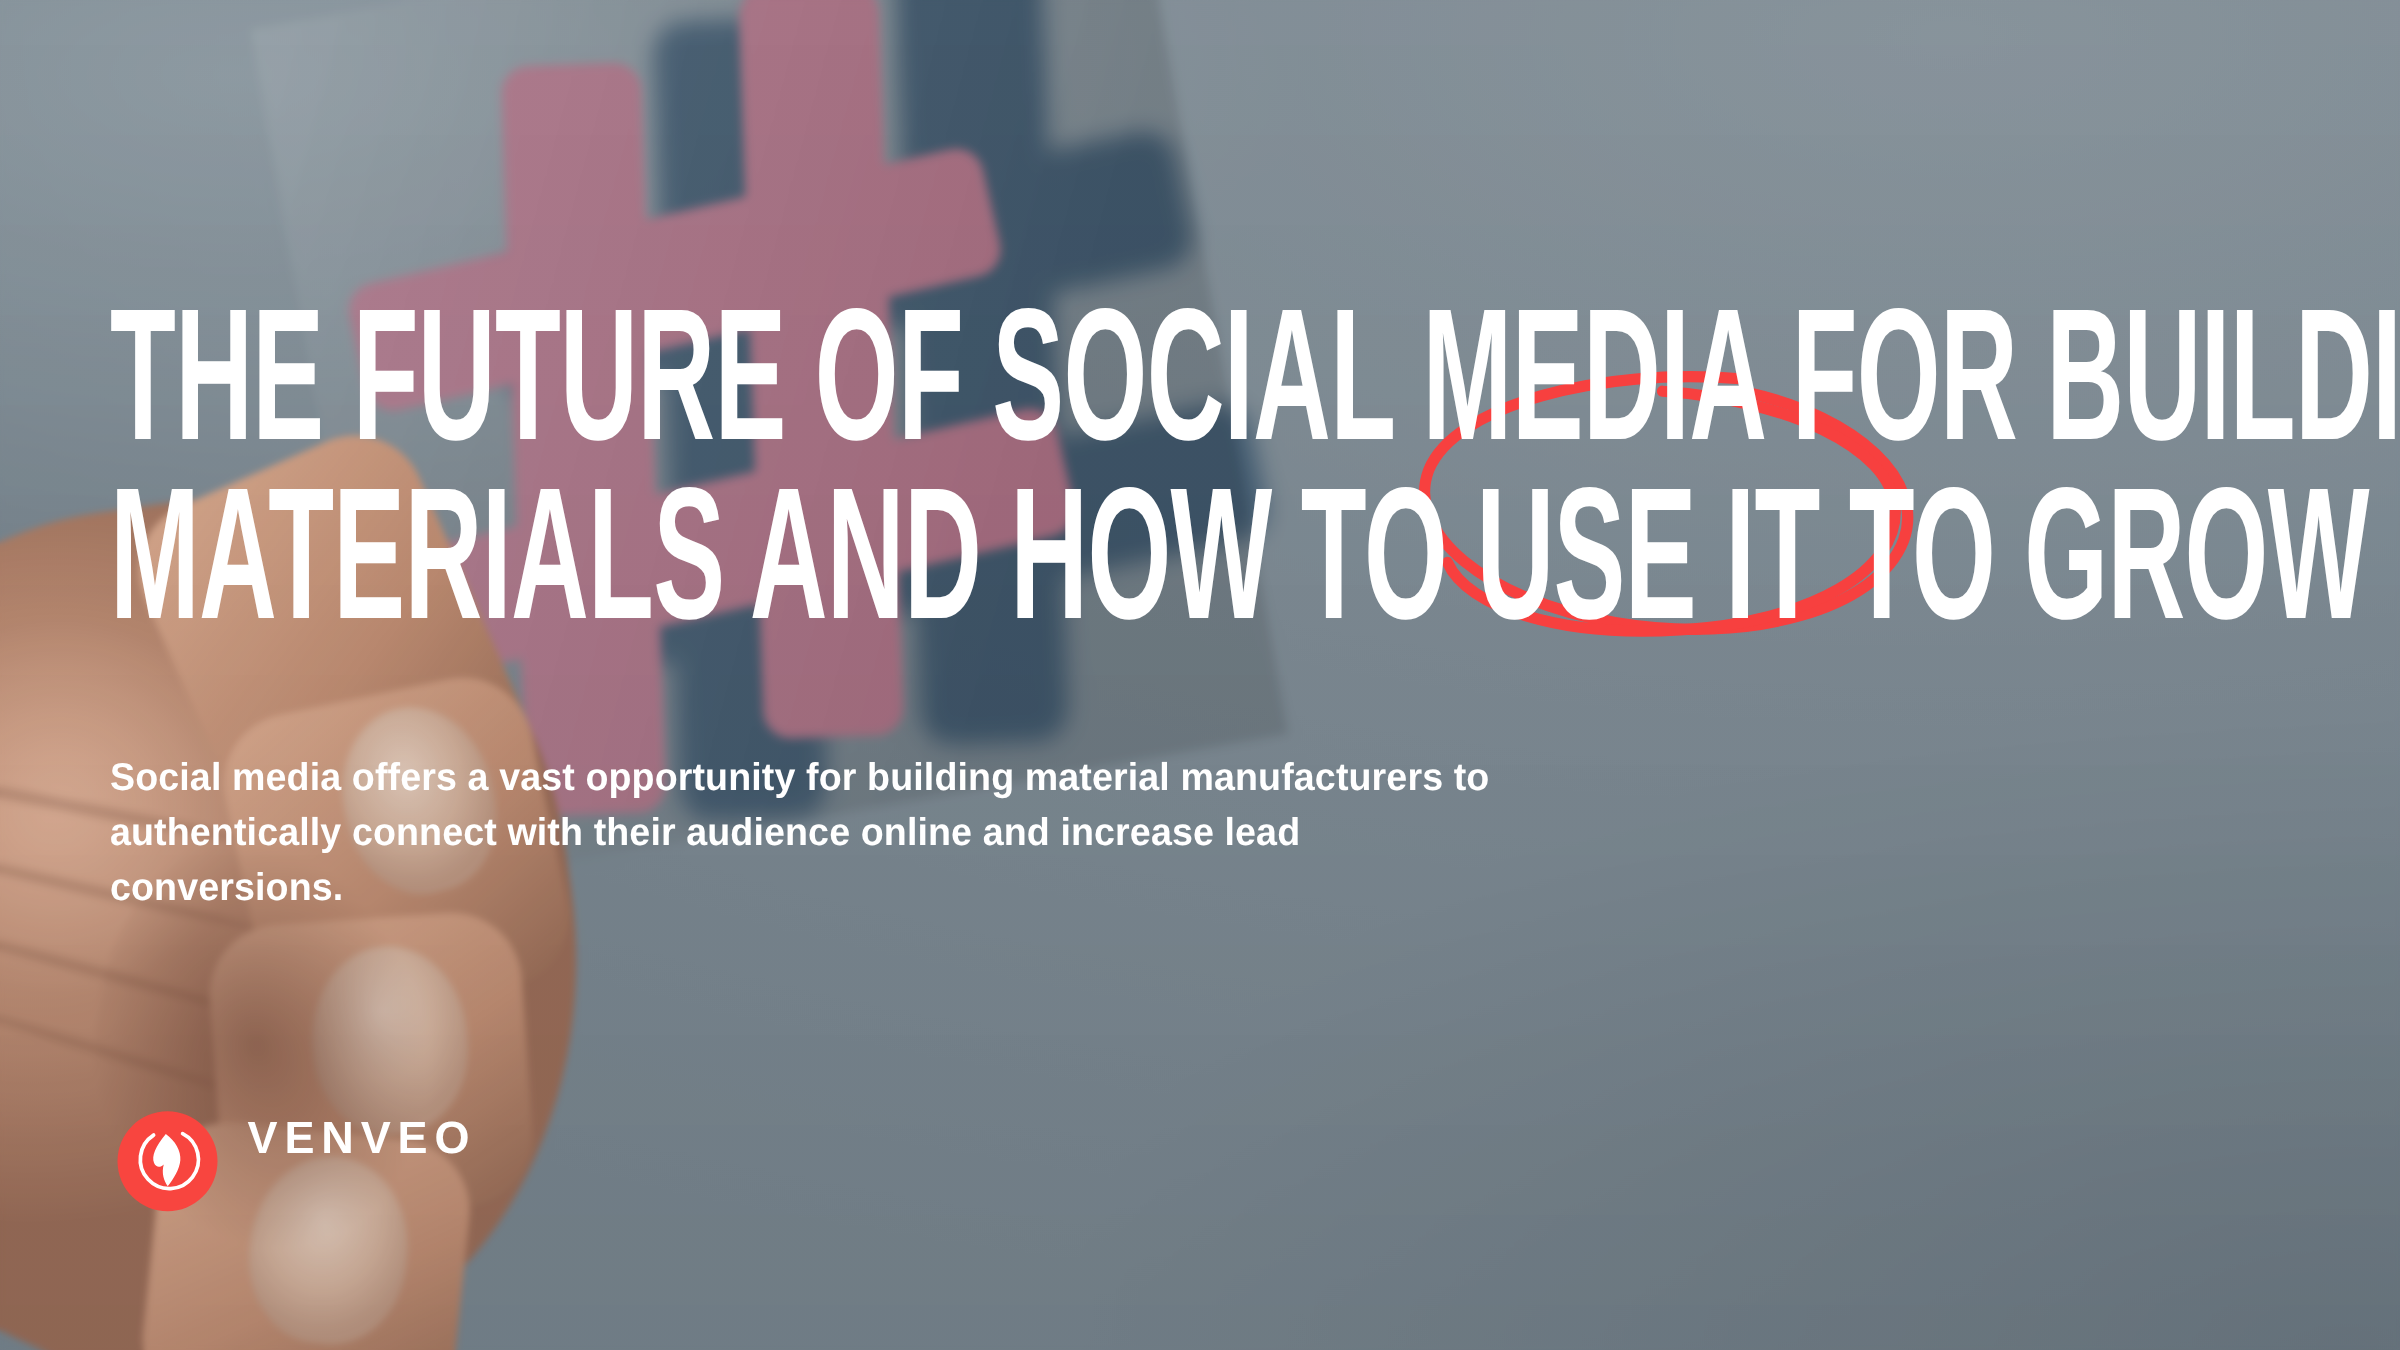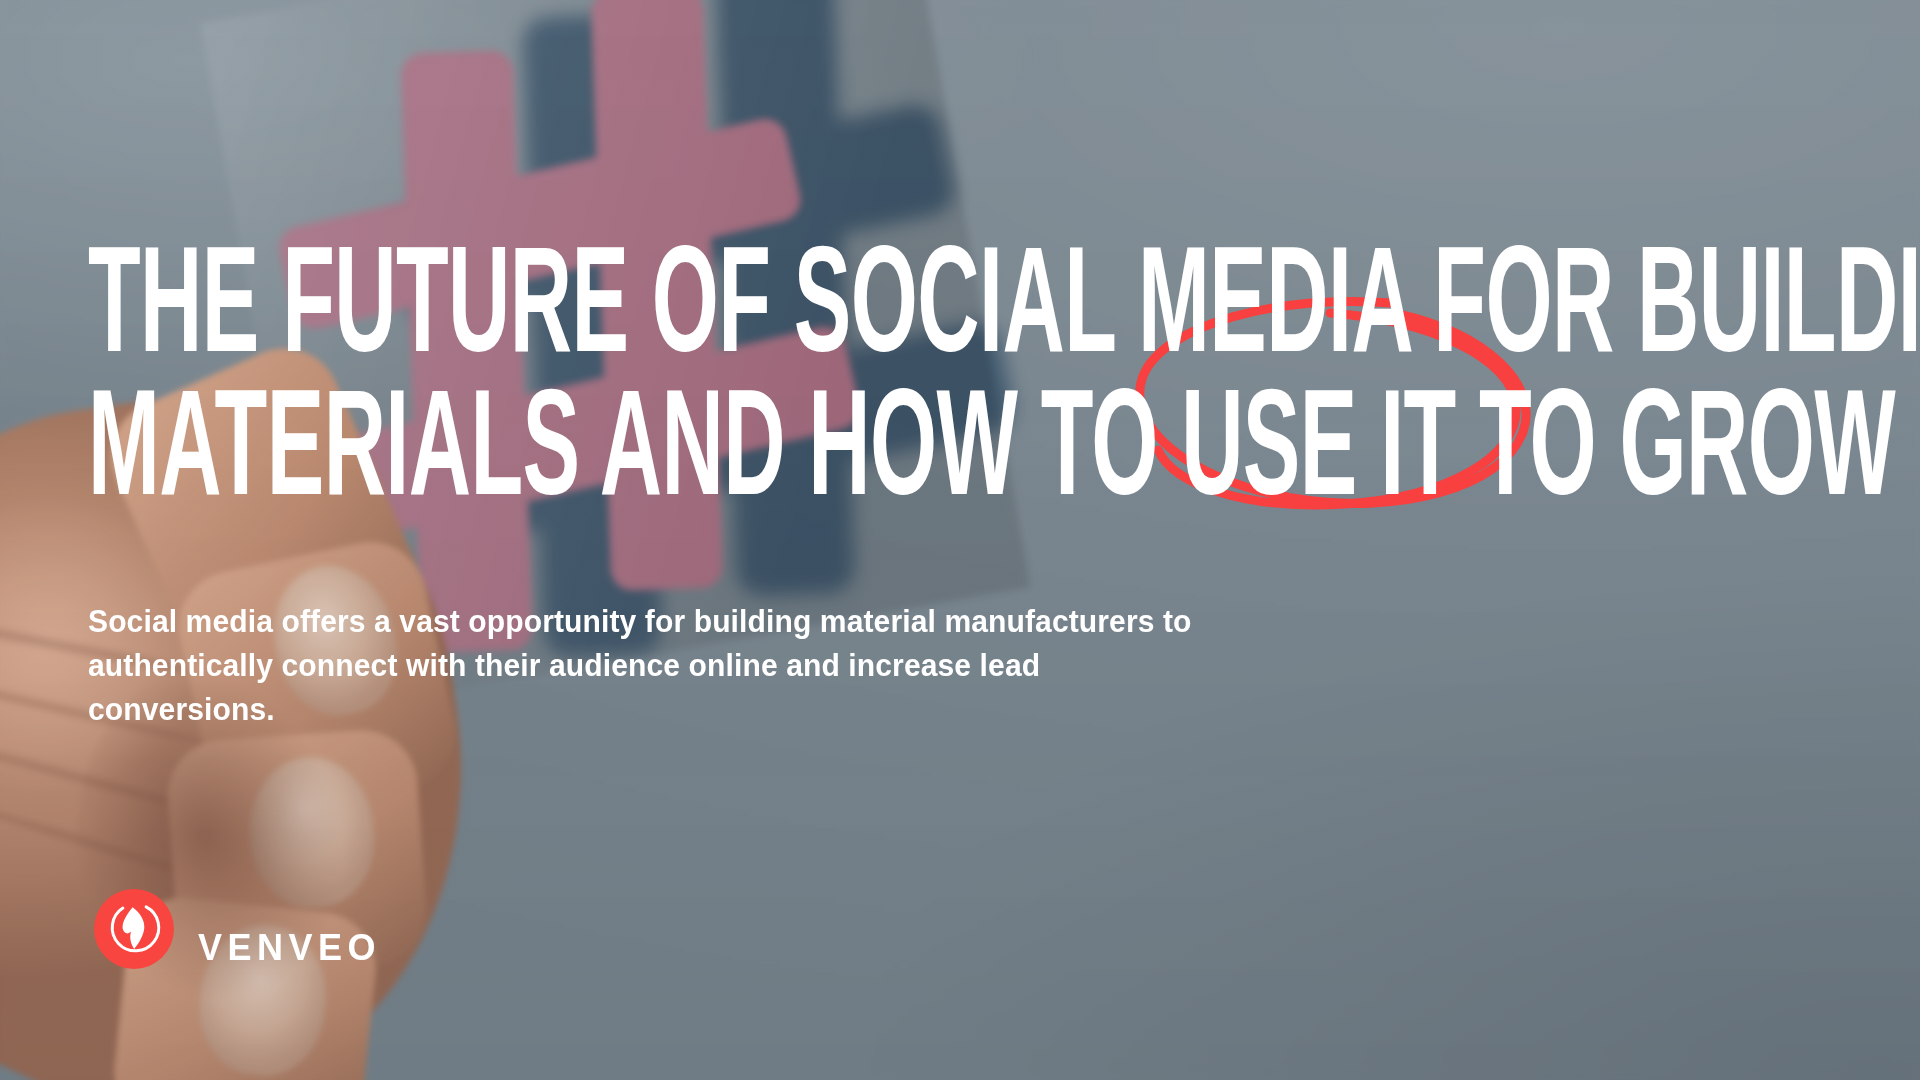--- a/index.html
+++ b/index.html
@@ -164,21 +164,21 @@
     font-size:31px;
     line-height:1.42;
     letter-spacing:.1px;
     transform:scaleX(.97);
     transform-origin:left top;
   }
 
   
   .logo{
     position:absolute; left:94px; top:889px;
-    display:flex; align-items:flex-end; gap:24px;
+    display:flex; align-items:flex-start; gap:24px;
   }
   .logo-mark{
     position:relative;
     width:80px; height:80px;
     border-radius:50%;
     background:#f8453f;
     display:flex; align-items:center; justify-content:center;
   }
   .logo-mark svg{ width:62px; height:62px; display:block; }
   .logo-word{

